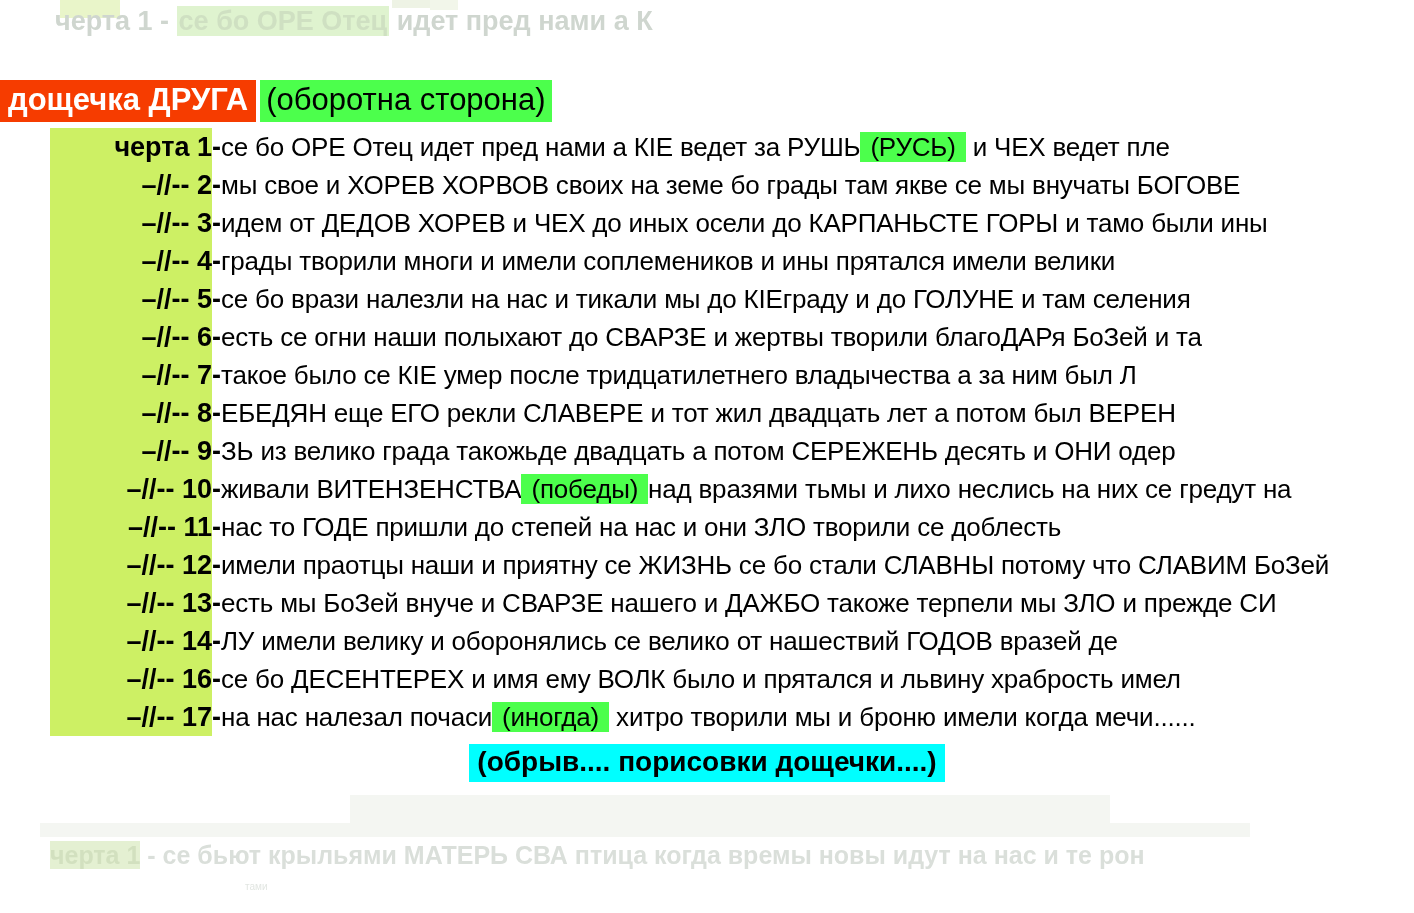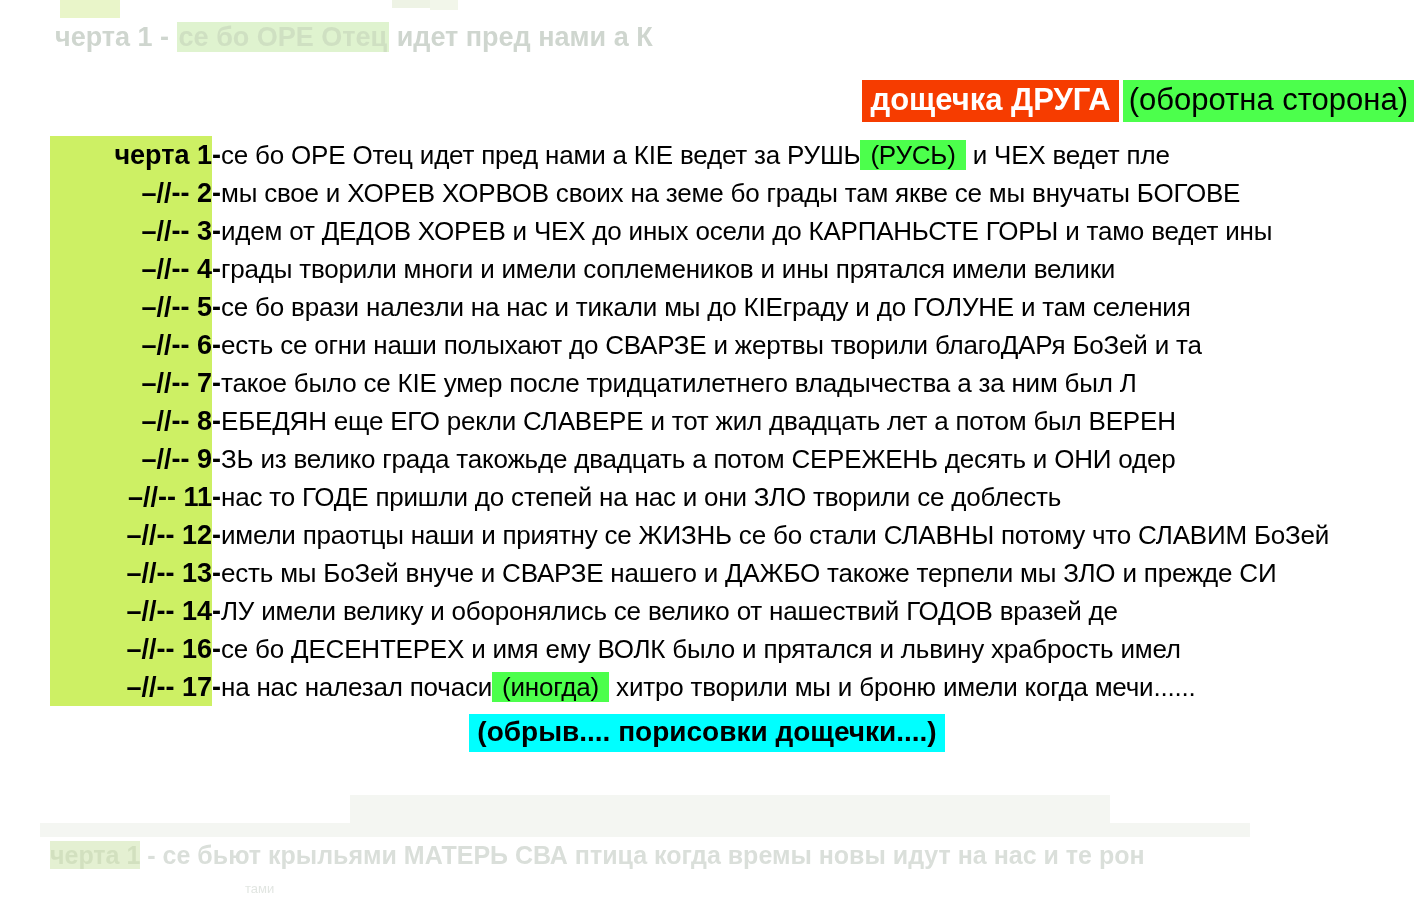--- a/index.html
+++ b/index.html
@@ -20,21 +20,21 @@
     position: absolute;
     top: 0;
     left: 0;
     width: 1414px;
     height: 80px;
     overflow: hidden;
   }
   .ghost-top .g-band {
     position: absolute;
     left: 55px;
-    top: 22px;
+    top: 6px;
     font-size: 27px;
     font-weight: bold;
     color: #cfd6cf;
     white-space: nowrap;
   }
   .ghost-top .g-hl {
     background: #dff3cf;
     color: #cfe0c2;
     padding: 0 2px;
   }
@@ -85,35 +85,35 @@
     white-space: nowrap;
   }
   .ghost-bottom .gb-num {
     background: #e4f0d2;
     color: #d2e0bf;
   }
   .ghost-bottom .gb-small {
     position: absolute;
     left: 245px;
     top: 86px;
-    font-size: 13px;
+    font-size: 10px;
     color: #e2e6e2;
   }
 
   
   .doc {
     position: absolute;
     left: 0;
     top: 80px;
     width: 1414px;
   }
 
   .title-row {
-    text-align: right;
-    margin-bottom: 14px;
+    text-align: left;
+    margin-bottom: 6px;
     white-space: nowrap;
   }
   .title-main {
     display: inline-block;
     background: #f63c00;
     color: #ffffff;
     font-size: 31px;
     font-weight: bold;
     padding: 2px 8px 4px 8px;
     letter-spacing: 0px;
@@ -208,21 +208,21 @@
         </td>
       </tr>
       <tr>
         <td class="lbl">–//--  2</td>
         <td class="dash">-</td>
         <td class="txt"><span>мы свое и ХОРЕВ ХОРВОВ своих на земе бо грады там    якве се мы внучаты БОГОВЕ</span></td>
       </tr>
       <tr>
         <td class="lbl">–//--  3</td>
         <td class="dash">-</td>
-        <td class="txt"><span>идем от ДЕДОВ     ХОРЕВ и ЧЕХ до иных осели до КАРПАНЬСТЕ ГОРЫ и тамо ведет ины</span></td>
+        <td class="txt"><span>идем от ДЕДОВ     ХОРЕВ и ЧЕХ до иных осели до КАРПАНЬСТЕ ГОРЫ и тамо были ины</span></td>
       </tr>
       <tr>
         <td class="lbl">–//--  4</td>
         <td class="dash">-</td>
         <td class="txt"><span>грады творили многи и имели соплемеников и ины прятался имели велики</span></td>
       </tr>
       <tr>
         <td class="lbl">–//--  5</td>
         <td class="dash">-</td>
         <td class="txt"><span>се бо врази налезли на нас и тикали мы до КIЕграду и до ГОЛУНЕ и там селения</span></td>
@@ -239,20 +239,27 @@
       </tr>
       <tr>
         <td class="lbl">–//--  8</td>
         <td class="dash">-</td>
         <td class="txt"><span>ЕБЕДЯН еще ЕГО рекли СЛАВЕРЕ и тот жил двадцать лет а потом был ВЕРЕН</span></td>
       </tr>
       <tr>
         <td class="lbl">–//--  9</td>
         <td class="dash">-</td>
         <td class="txt"><span>ЗЬ из велико града такожьде двадцать а потом СЕРЕЖЕНЬ десять и ОНИ одер</span></td>
+      </tr>
+      <tr>
+        <td class="lbl">–//--  10</td>
+        <td class="dash">-</td>
+        <td class="txt">
+          <span>живали ВИТЕНЗЕНСТВА</span><span class="hl-green">(победы)</span><span>над вразями тьмы и лихо неслись на них се гредут на</span>
+        </td>
       </tr>
       <tr>
         <td class="lbl">–//--  11</td>
         <td class="dash">-</td>
         <td class="txt"><span>нас   то ГОДЕ пришли до степей на нас и они ЗЛО творили        се   доблесть</span></td>
       </tr>
       <tr>
         <td class="lbl">–//--  12</td>
         <td class="dash">-</td>
         <td class="txt"><span>имели праотцы наши и приятну се ЖИЗНЬ    се бо стали СЛАВНЫ потому что СЛАВИМ БоЗей</span></td>

